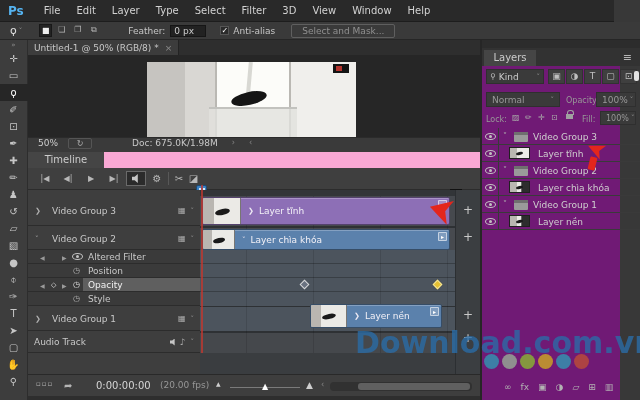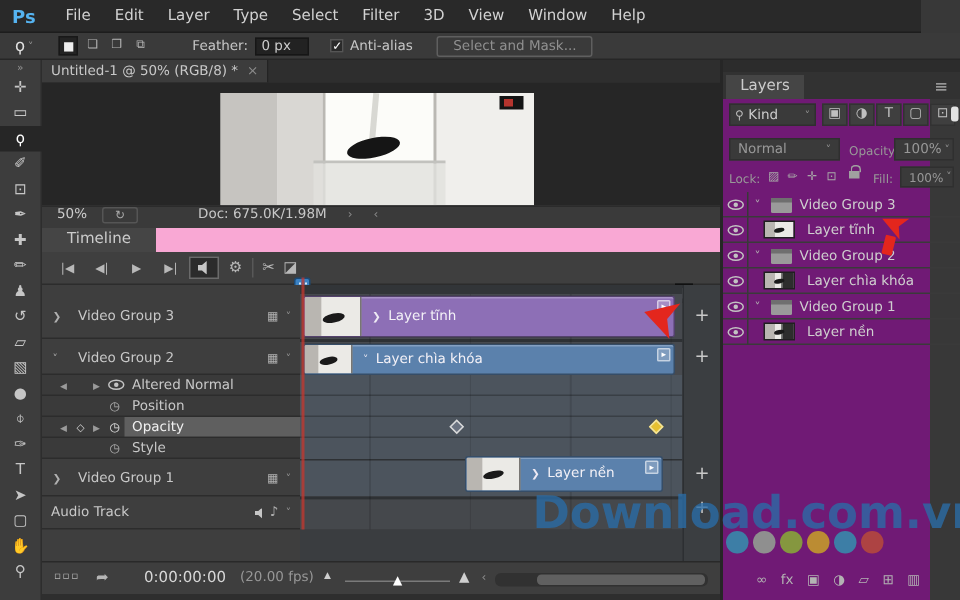--- a/index.html
+++ b/index.html
@@ -263,21 +263,21 @@
           <span class="hname" style="top:6px">Video Group 2</span>
           <div class="hicons" style="top:6px">
               <span class="filmico">▦</span>
               <span class="tinycaret">˅</span>
             </div>
         </div>
         <div class="hrow" style="top:60px;height:14px;background:#3a3a3a">
           <span class="navarr" style="left:12px;top:4px">◀</span>
           <span class="navarr" style="left:34px;top:4px">▶</span>
           <span class="eye" style="left:44px;top:3px;position:absolute"></span>
-          <span class="subname" style="top:2px">Altered Normal</span>
+          <span class="subname" style="top:2px">Altered Filter</span>
         </div>
         <div class="hrow" style="top:74px;height:14px;background:#3a3a3a">
           <span class="stopw" style="top:2px">◷</span>
           <span class="subname" style="top:2px">Position</span>
         </div>
         <div class="hrow" style="top:88px;height:14px;background:#3a3a3a">
           <div class="ophl"></div>
           <span class="navarr" style="left:12px;top:4px">◀</span>
           <span class="navarr" style="left:23px;top:3px;font-size:7px;color:#d8d8d8">◇</span>
           <span class="navarr" style="left:34px;top:4px">▶</span>

